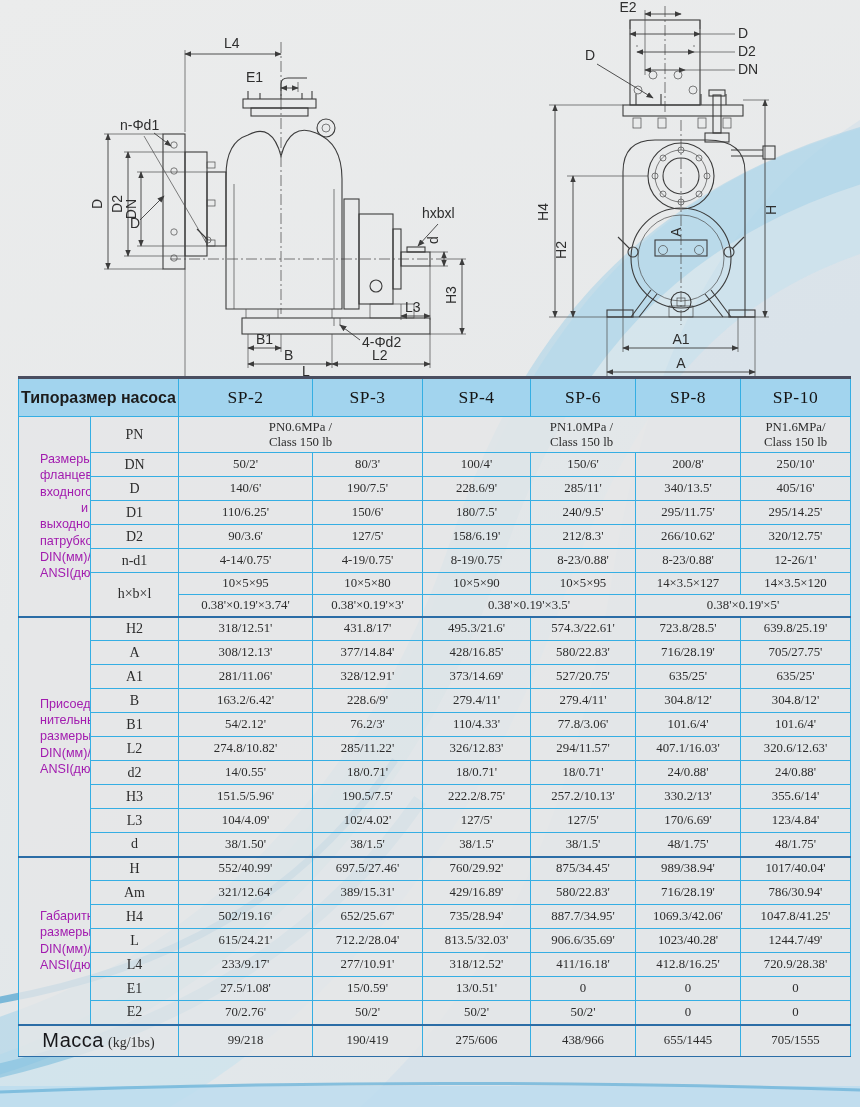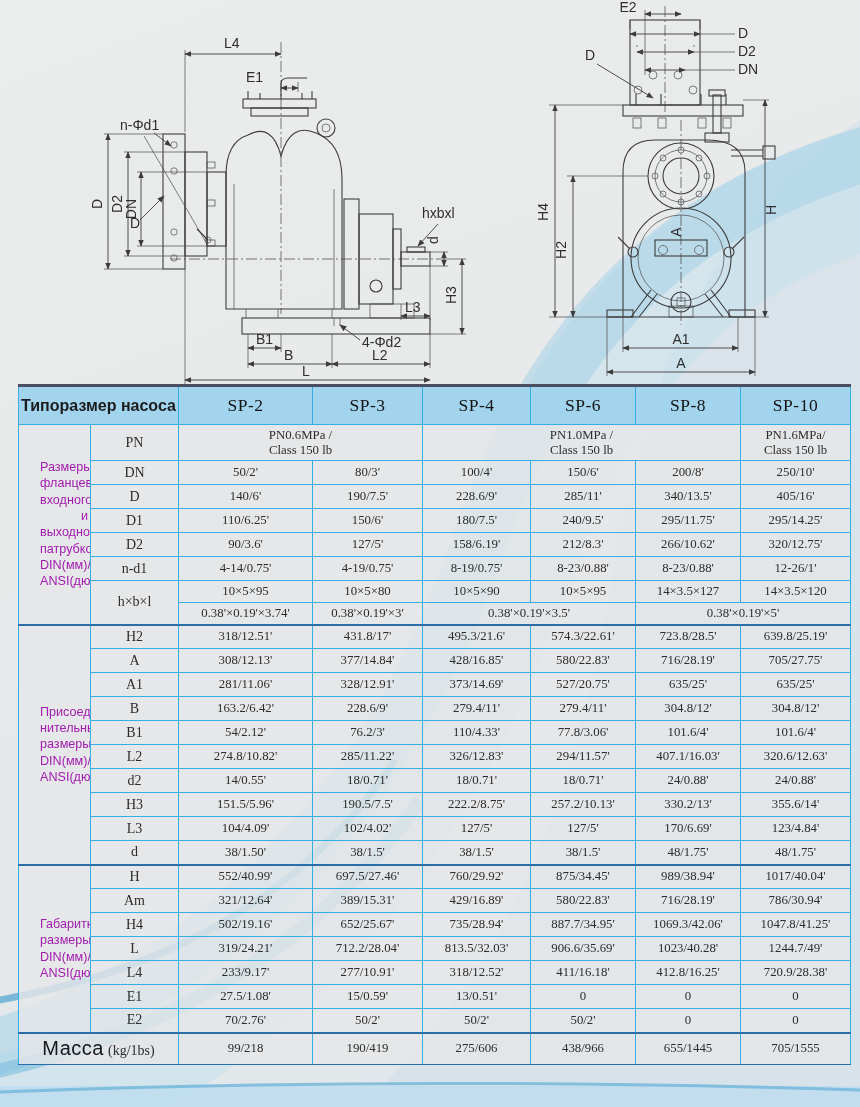--- a/index.html
+++ b/index.html
@@ -8,21 +8,21 @@
        background:linear-gradient(160deg,#ebecec 0%,#e7e9ea 45%,#dfe6ea 100%);}
   .bg{position:absolute;left:0;top:0;z-index:0;}
   .drawing{position:absolute;z-index:1;}
   #side-view{left:74px;top:4px;}
   #front-view{left:533px;top:0px;}
   svg text{font-family:"Liberation Sans",sans-serif;font-size:14px;fill:#2e2e2e;}
   .ln{stroke:#3c3c3c;stroke-width:1.1;fill:none;}
   .thin{stroke:#4a4a4a;stroke-width:.7;fill:none;}
   .dim{stroke:#3c3c3c;stroke-width:.9;fill:none;}
   .cl{stroke:#555;stroke-width:.8;stroke-dasharray:11 3 2 3;fill:none;}
-  .table-wrap{position:absolute;left:18px;top:384px;z-index:2;}
+  .table-wrap{position:absolute;left:18px;top:376px;z-index:2;}
   table{border-collapse:collapse;table-layout:fixed;width:832px;background:transparent;}
   td,th{border:1px solid #35aee3;padding:0 2px;overflow:hidden;}
   thead th{background:#a2d4ee;border-top:3px solid #4a4e60;height:37px;}
   th.corner{font-family:"Liberation Sans",sans-serif;font-size:16px;font-weight:bold;color:#1c1c1c;}
   th.model{font-family:"Liberation Serif",serif;font-size:17.5px;font-weight:normal;color:#141414;letter-spacing:.5px;}
   tbody td{background:rgba(229,231,232,.82);color:#2c2c2c;}
   td.val{font-family:"Liberation Serif",serif;font-size:12.8px;text-align:center;white-space:pre-line;line-height:1.15;}
   td.param{font-family:"Liberation Serif",serif;font-size:14px;text-align:center;margin-top:48px;}
   td.glabel{font-family:"Liberation Sans",sans-serif;font-size:12.6px;text-align:right;
             white-space:pre-line;line-height:1.3;padding-left:21px;color:#a21caf;}
@@ -443,21 +443,21 @@
           <td class="param">H4</td>
           <td class="val">502/19.16'</td>
           <td class="val">652/25.67'</td>
           <td class="val">735/28.94'</td>
           <td class="val">887.7/34.95'</td>
           <td class="val">1069.3/42.06'</td>
           <td class="val">1047.8/41.25'</td>
         </tr>
         <tr>
           <td class="param">L</td>
-          <td class="val">319/24.21'</td>
+          <td class="val">615/24.21'</td>
           <td class="val">712.2/28.04'</td>
           <td class="val">813.5/32.03'</td>
           <td class="val">906.6/35.69'</td>
           <td class="val">1023/40.28'</td>
           <td class="val">1244.7/49'</td>
         </tr>
         <tr>
           <td class="param">L4</td>
           <td class="val">233/9.17'</td>
           <td class="val">277/10.91'</td>

